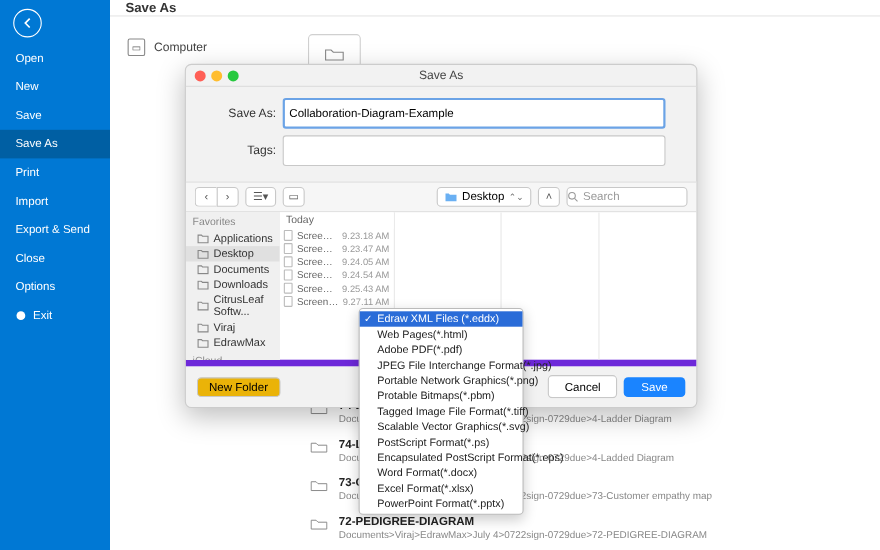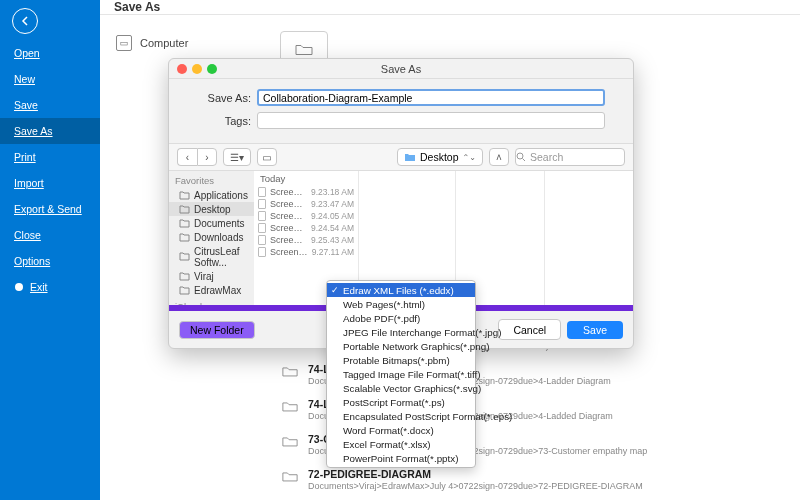--- a/index.html
+++ b/index.html
@@ -1,20 +1,20 @@
 <!DOCTYPE html>
 <html><head>
 <meta charset="utf-8">
 <style>
 * { margin: 0; padding: 0; box-sizing: border-box; font-family: -apple-system, BlinkMacSystemFont, "Segoe UI", Arial, sans-serif; }
 body { background: #fff; width: 800px; height: 500px; overflow: hidden; position: relative; }
 .sidebar { position: absolute; left: 0; top: 0; width: 100px; height: 500px; background: #0078d4; color: #fff; display: flex; flex-direction: column; }
 .back-circle { width: 26px; height: 26px; border: 1.5px solid #fff; border-radius: 50%; margin: 8px 0 6px 12px; display: flex; align-items: center; justify-content: center; cursor: pointer; }
 .back-circle svg { width: 12px; height: 12px; }
-.side-item { padding: 7px 0 7px 14px; font-size: 10.5px; cursor: pointer; display: flex; align-items: center; gap: 6px; text-decoration: underline; }
+.side-item { padding: 7px 0 7px 14px; font-size: 10.5px; cursor: pointer; display: flex; align-items: center; gap: 6px; }
 .side-item.active { background: #005fa3; }
 .side-ic { width: 10px; height: 10px; display: inline-flex; align-items: center; justify-content: center; }
 .main { position: absolute; left: 100px; top: 0; right: 0; bottom: 0; display: flex; flex-direction: column; }
 .main-header { height: 34px; border-bottom: 1px solid #e5e5e5; display: flex; align-items: center; padding-left: 14px; font-size: 12px; font-weight: 600; color: #333; }
 .main-body { flex: 1; display: flex; }
 .places { width: 170px; padding: 16px 10px; }
 .place-item { display: flex; align-items: center; gap: 8px; font-size: 11px; color: #444; padding: 4px 6px; border-radius: 4px; }
 .place-ic { width: 16px; height: 16px; border: 1px solid #888; border-radius: 2px; display: flex; align-items: center; justify-content: center; font-size: 9px; color: #666; }
 .folder-card { width: 48px; height: 36px; border: 1px solid #d0d0d0; border-radius: 4px; display: flex; align-items: center; justify-content: center; margin-top: 16px; margin-left: 10px; }
 .folder-card svg { width: 18px; height: 15px; }
@@ -30,21 +30,21 @@
 .modal-title { height: 20px; display: flex; align-items: center; position: relative; border-bottom: 1px solid #ddd; }
 .traffic { display: flex; gap: 5px; position: absolute; left: 8px; }
 .traffic span { width: 10px; height: 10px; border-radius: 50%; display: block; }
 .tr-r { background: #ff5f56; }
 .tr-y { background: #ffbd2e; }
 .tr-g { background: #27c93f; }
 .modal-title-text { margin: 0 auto; font-size: 11px; color: #444; }
 .save-fields { padding: 10px 28px 8px; }
 .field-row { display: flex; align-items: center; gap: 6px; margin-bottom: 6px; }
 .field-label { width: 54px; text-align: right; font-size: 11px; color: #333; }
-.field-input { flex: 1; border: 2.5px solid #6ba3e6; border-radius: 3px; height: 17px; font-size: 10.5px; padding: 0 4px; background: #fff; }
+.field-input { flex: 1; border: 2.5px solid #6ba3e6; border-radius: 3px; height: 28px; font-size: 10.5px; padding: 0 4px; background: #fff; }
 .field-input.plain { border: 1px solid #c8c8c8; }
 .toolbar { display: flex; align-items: center; padding: 4px 8px; gap: 6px; border-top: 1px solid #ddd; border-bottom: 1px solid #ddd; background: #f6f6f6; }
 .tb-btn { border: 1px solid #c8c8c8; background: #fff; border-radius: 4px; height: 18px; min-width: 20px; display: flex; align-items: center; justify-content: center; font-size: 10px; color: #555; cursor: pointer; }
 .tb-seg { display: flex; }
 .tb-seg .tb-btn:first-child { border-radius: 4px 0 0 4px; border-right: none; }
 .tb-seg .tb-btn:last-child { border-radius: 0 4px 4px 0; }
 .loc-box { border: 1px solid #c8c8c8; background: #fff; border-radius: 4px; height: 18px; display: flex; align-items: center; padding: 0 6px; gap: 4px; font-size: 10.5px; }
 .loc-box .fld-ic { width: 12px; height: 10px; }
 .search-box { flex: 1; border: 1px solid #c8c8c8; background: #fff; border-radius: 4px; height: 18px; display: flex; align-items: center; padding: 0 0; gap: 4px; font-size: 10.5px; color: #999; }
 .browser { display: flex; height: 140px; background: #fff; border-bottom: 6px solid #6d28d9; }
@@ -55,21 +55,21 @@
 .fav-ic { width: 11px; height: 9px; flex-shrink: 0; }
 .list-col { width: 105px; border-right: 1px solid #e8e8e8; overflow: hidden; }
 .list-head { background: #fff; font-size: 9.5px; color: #666; padding: 2px 6px; }
 .list-row { display: flex; align-items: center; gap: 4px; padding: 1px 4px; }
 .list-row .doc-ic { width: 8px; height: 10px; border: 1px solid #bbb; border-radius: 1px; flex-shrink: 0; }
 .list-name { font-size: 9px; color: #666; white-space: nowrap; overflow: hidden; text-overflow: ellipsis; flex: 1; }
 .list-time { font-size: 8.5px; color: #999; white-space: nowrap; }
 .empty-col { flex: 1; border-right: 1px solid #e8e8e8; }
 .slider-handle { width: 8px; font-size: 8px; color: #999; display: flex; align-items: flex-end; padding-bottom: 2px; }
 .modal-footer { display: flex; align-items: center; padding: 8px 10px; gap: 6px; }
-.nf-btn { border: 1px solid #c8c8c8; background: #8b5cf6; border-radius: 4px; height: 18px; padding: 0 10px; font-size: 10.5px; cursor: pointer; }
+.nf-btn { border: 1px solid #c8c8c8; background: #eab308; border-radius: 4px; height: 18px; padding: 0 10px; font-size: 10.5px; cursor: pointer; }
 .spacer { flex: 1; }
 .cancel-btn { border: 1px solid #c8c8c8; background: #fff; border-radius: 4px; height: 21px; padding: 0 14px; font-size: 10.5px; cursor: pointer; }
 .save-btn { border: none; background: #1a84ff; color: #fff; border-radius: 4px; height: 18px; padding: 0 16px; font-size: 10.5px; cursor: pointer; }
 
 
 .dropdown { position: absolute; left: 326px; top: 280px; width: 150px; background: #fff; border: 1px solid #bbb; border-radius: 4px; box-shadow: 0 4px 12px rgba(0,0,0,0.2); z-index: 20; padding: 2px 0; }
 .dd-item { font-size: 9.8px; padding: 1.5px 10px 1.5px 16px; cursor: pointer; color: #222; white-space: nowrap; position: relative; }
 .dd-item.sel { background: #2a6cd8; color: #fff; }
 .dd-item.sel::before { content: "✓"; position: absolute; left: 4px; font-size: 9px; }
 </style>

